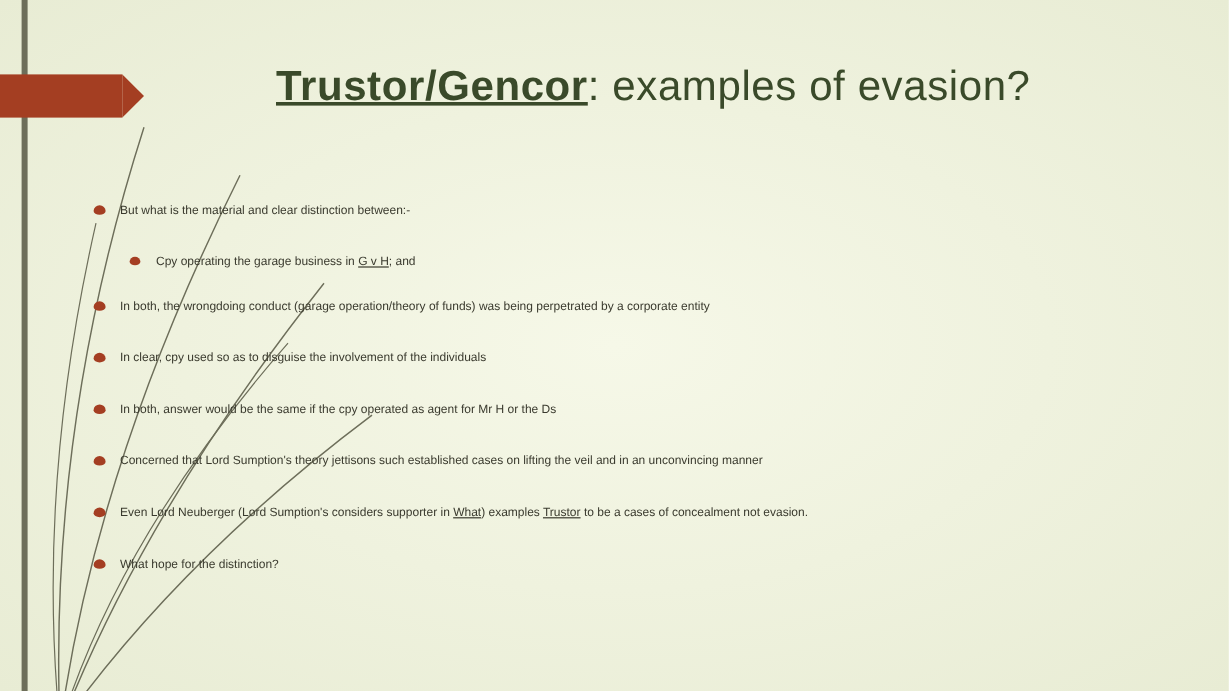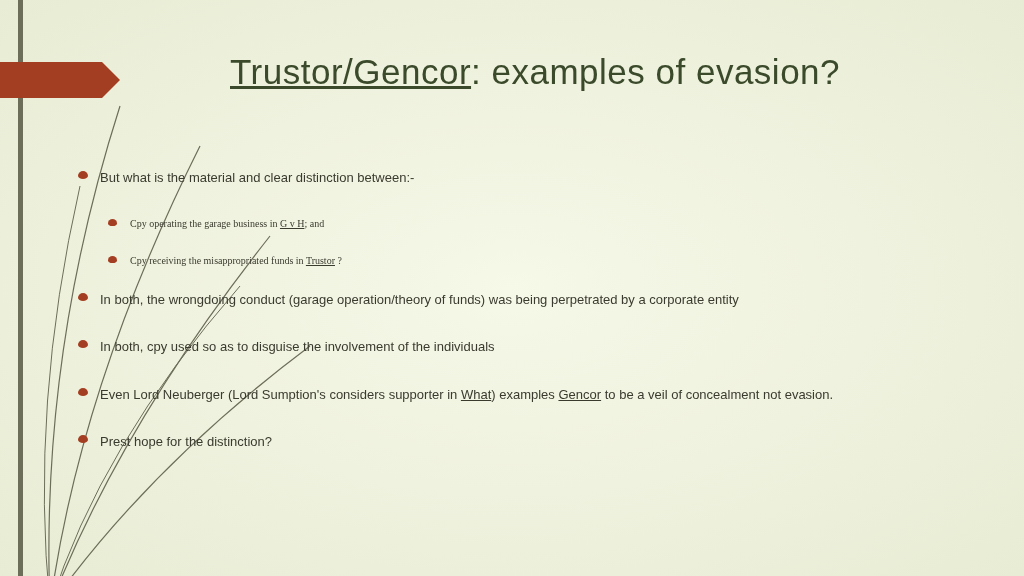--- a/index.html
+++ b/index.html
@@ -54,51 +54,50 @@
   }
   .title {
     position: absolute;
     left: 230px;
     top: 52px;
     font-size: 35px;
     font-weight: 400;
     color: #3a4a2a;
     letter-spacing: 0.5px;
   }
-  .title .underline { text-decoration: underline; }
+  .title .underline { text-decoration: underline; font-weight: bold; }
   .content {
     position: absolute;
     left: 78px;
     top: 168px;
     width: 900px;
   }
   ul { list-style: none; }
   li {
     position: relative;
     padding-left: 22px;
     margin-bottom: 28px;
-    font-size: 13px;
+    font-size: 10px;
     color: #3a3a2e;
     line-height: 1.5;
   }
   li::before {
     content: "";
     position: absolute;
     left: 0;
     top: 3px;
     width: 10px;
     height: 8px;
     background: #a43e22;
     border-radius: 50% 50% 50% 50% / 60% 60% 40% 40%;
   }
   li.sub {
     margin-left: 30px;
     margin-bottom: 22px;
     font-size: 10px;
-    font-family: Liberation Serif, serif;
   }
   li.sub::before {
     width: 9px;
     height: 7px;
   }
   .u { text-decoration: underline; }
 </style>
 </head>
 <body>
 
@@ -121,23 +120,22 @@
 <h1 class="title">
   <span class="underline">Trustor/Gencor</span><span>: examples of evasion?</span>
 </h1>
 
 <div class="content">
   <ul>
     <li><span>But what is the material and clear distinction between:-</span></li>
     <li class="sub">
       <span>Cpy operating the garage business in </span><span class="u">G v H</span><span>; and</span>
     </li>
-    <li class="sub">
-      <span>Cpy receiving the misappropriated funds in </span><span class="u">Trustor</span><span> ?</span>
+    <li><span>In both, the wrongdoing conduct (garage operation/theory of funds) was being perpetrated by a corporate entity</span></li>
+    <li><span>In clear, cpy used so as to disguise the involvement of the individuals</span></li>
+    <li><span>In both, answer would be the same if the cpy operated as agent for Mr H or the Ds</span></li>
+    <li><span>Concerned that Lord Sumption's theory jettisons such established cases on lifting the veil and in an unconvincing manner</span></li>
+    <li>
+      <span>Even Lord Neuberger (Lord Sumption's considers supporter in </span><span class="u">What</span><span>) examples </span><span class="u">Trustor</span><span> to be a cases of concealment not evasion.</span>
     </li>
-    <li><span>In both, the wrongdoing conduct (garage operation/theory of funds) was being perpetrated by a corporate entity</span></li>
-    <li><span>In both, cpy used so as to disguise the involvement of the individuals</span></li>
-    <li>
-      <span>Even Lord Neuberger (Lord Sumption's considers supporter in </span><span class="u">What</span><span>) examples </span><span class="u">Gencor</span><span> to be a veil of concealment not evasion.</span>
-    </li>
-    <li><span>Prest hope for the distinction?</span></li>
+    <li><span>What hope for the distinction?</span></li>
   </ul>
 </div>
 
 </body></html>

